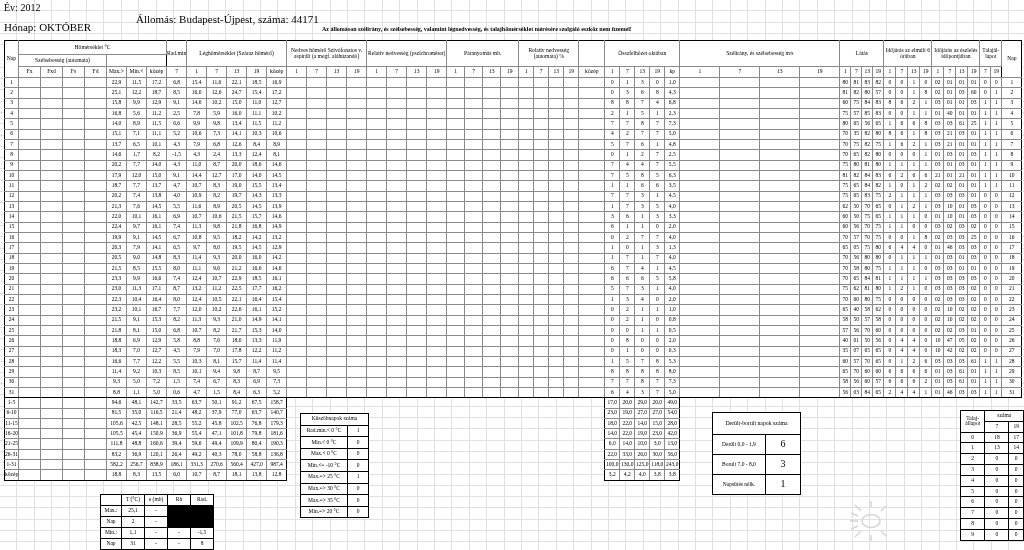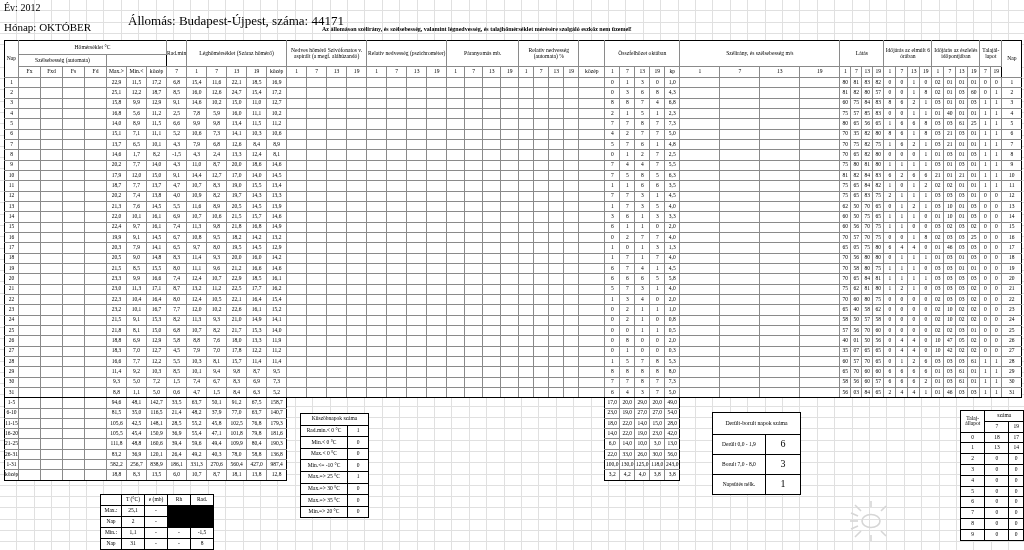--- a/index.html
+++ b/index.html
@@ -11,21 +11,21 @@
   }
   .gridbg{
     position:absolute;inset:0;
     background-image:
       repeating-linear-gradient(to right, transparent 0px, transparent 16.4px, #e0e0e0 16.4px, #e0e0e0 17.4px),
       repeating-linear-gradient(to bottom, transparent 0px, transparent 10.3px, #e0e0e0 10.3px, #e0e0e0 11.3px);
   }
   .lbl{position:absolute;white-space:nowrap;}
   #year{left:4px;top:2px;font-size:10px;}
   #month{left:4px;top:21px;font-size:11px;}
-  #station{left:128px;top:13px;font-size:13px;}
+  #station{left:136px;top:13px;font-size:11px;}
   #note{left:322px;top:26px;font-size:6px;font-weight:bold;}
 
   table{border-collapse:collapse;table-layout:fixed;}
   #main-table{position:absolute;left:4px;top:40px;width:1017px;}
   #main-table th,#main-table td{
     border:1px solid #8a8a8a;background:#fff;
     font-size:5.5px;font-weight:normal;line-height:1.05;
     padding:0;text-align:center;vertical-align:middle;overflow:hidden;
   }
   #main-table thead th{font-size:5.6px;}

